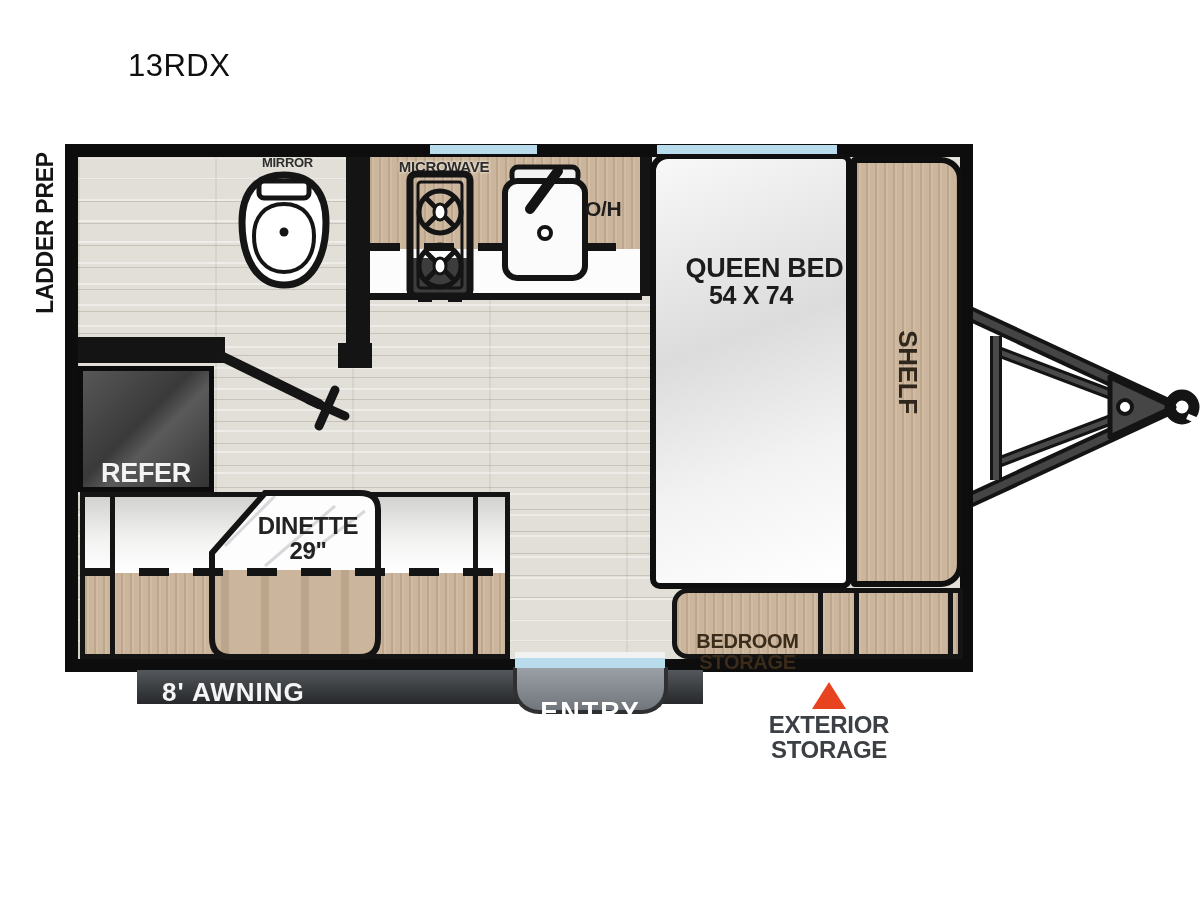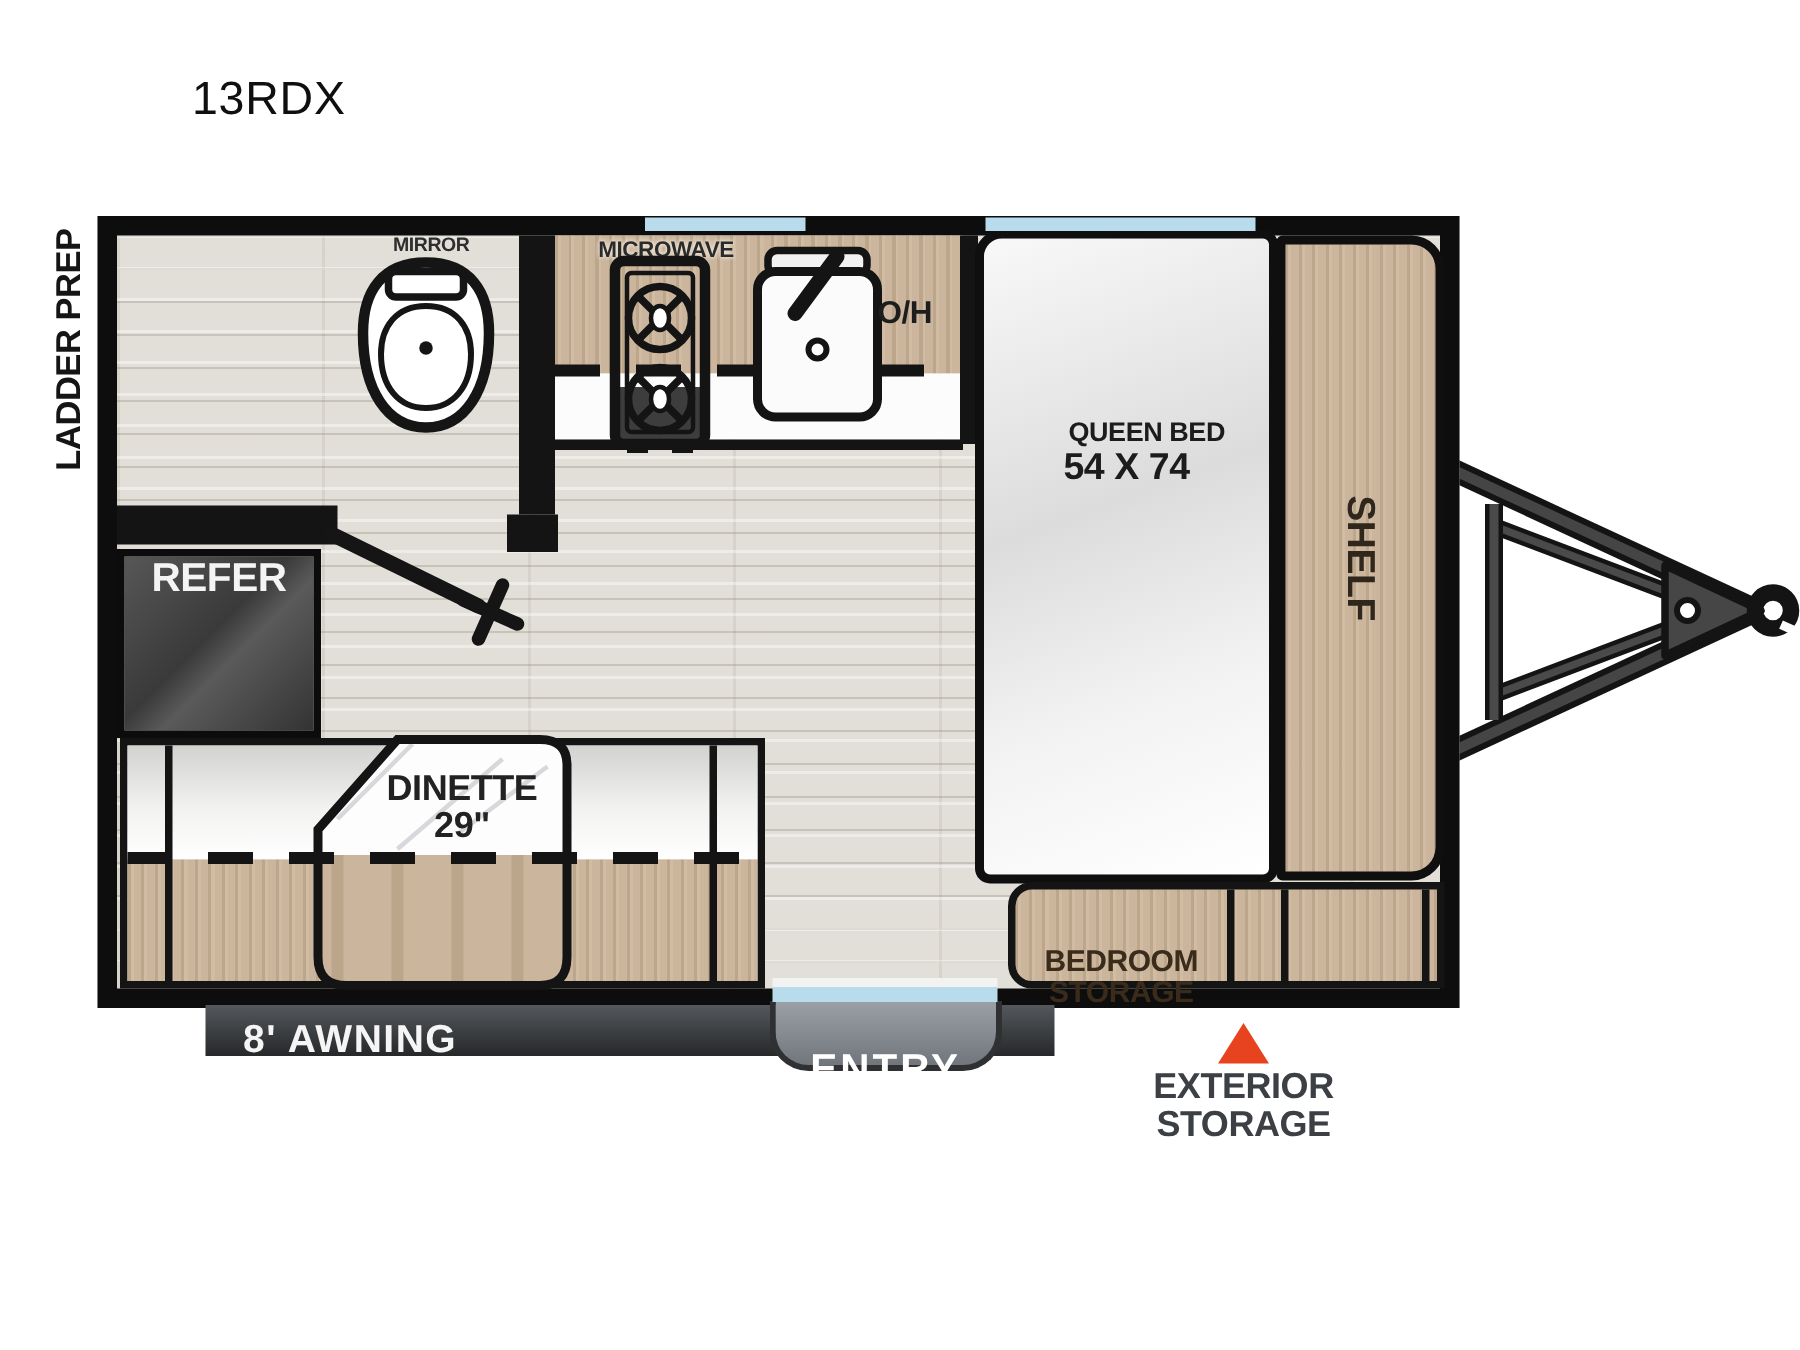--- a/index.html
+++ b/index.html
@@ -110,21 +110,21 @@
     <rect x="5" y="18" width="80" height="97" rx="12" fill="#fbfbfb" stroke="#141414" stroke-width="6"></rect>
     <path d="M30,46 L58,8" stroke="#141414" stroke-width="10" stroke-linecap="round"></path>
     <circle cx="45" cy="70" r="6" fill="#ffffff" stroke="#141414" stroke-width="4"></circle>
   </svg>
 
   <div class="abs lbl" style="left:585px;top:198px;font-size:21px;color:#1d1d1d;z-index:4;">O/H</div>
 
   <div class="abs" style="left:650px;top:153px;width:202px;height:436px;border:6px solid #0f0f0f;
               border-radius:18px 10px 10px 10px;
               background:linear-gradient(160deg,#f8f8f8 0%,#dcdcdc 42%,#f2f2f2 70%,#ffffff 100%);z-index:3;">
-    <div class="lbl ctr" style="margin-top:120px;font-size:18px;color:#1c1c1c;padding-left:27px;">QUEEN BED</div>
+    <div class="lbl ctr" style="margin-top:95px;font-size:27px;color:#1c1c1c;padding-left:27px;">QUEEN BED</div>
     <div class="lbl ctr" style="font-size:25px;color:#1c1c1c;">54 X 74</div>
   </div>
 
   <div class="abs wood" style="left:851px;top:157px;width:112px;height:430px;border:6px solid #0f0f0f;
               border-radius:4px 22px 22px 4px;z-index:3;">
     <div class="lbl" style="position:absolute;left:50%;top:50%;transform:translate(-50%,-50%) rotate(90deg);
                 font-size:26px;color:#2f261c;">SHELF</div>
   </div>
 
   <div class="abs wood" style="left:672px;top:588px;width:291px;height:71px;border:5px solid #141414;
@@ -134,21 +134,21 @@
     <div class="blackline" style="position:absolute;left:271px;top:0;width:5px;height:100%;"></div>
     <div style="position:absolute;left:0;top:0;width:141px;height:100%;display:flex;flex-direction:column;
                 align-items:center;justify-content:center;margin-top:28px;">
       <div class="lbl" style="font-size:20px;color:#3a2b1b;">BEDROOM</div>
       <div class="lbl" style="font-size:20px;color:#3a2b1b;">STORAGE</div>
     </div>
   </div>
 
   <div class="abs" style="left:78px;top:366px;width:136px;height:126px;border:5px solid #0c0c0c;
               background:linear-gradient(135deg,#575757 0%,#3a3a3a 45%,#5a5a5a 58%,#333333 100%);
-              display:flex;align-items:flex-start;justify-content:center;z-index:3;">
+              display:flex;align-items:flex-end;justify-content:center;z-index:3;">
     <div class="lbl" style="font-size:27px;color:#f4f4f4;">REFER</div>
   </div>
 
   <div class="abs" style="left:80px;top:492px;width:430px;height:167px;border:5px solid #141414;z-index:3;">
     <div class="bench" style="position:absolute;left:0;top:0;width:100%;height:76px;"></div>
     <div class="wood" style="position:absolute;left:0;top:76px;width:100%;height:81px;"></div>
     <div class="blackline" style="position:absolute;left:25px;top:0;width:5px;height:100%;"></div>
     <div class="blackline" style="position:absolute;left:388px;top:0;width:5px;height:100%;"></div>
     <div class="lbl ctr" style="position:absolute;left:132px;top:112px;width:160px;font-size:26px;color:#43301f;z-index:5;">OVERHEAD</div>
   </div>

